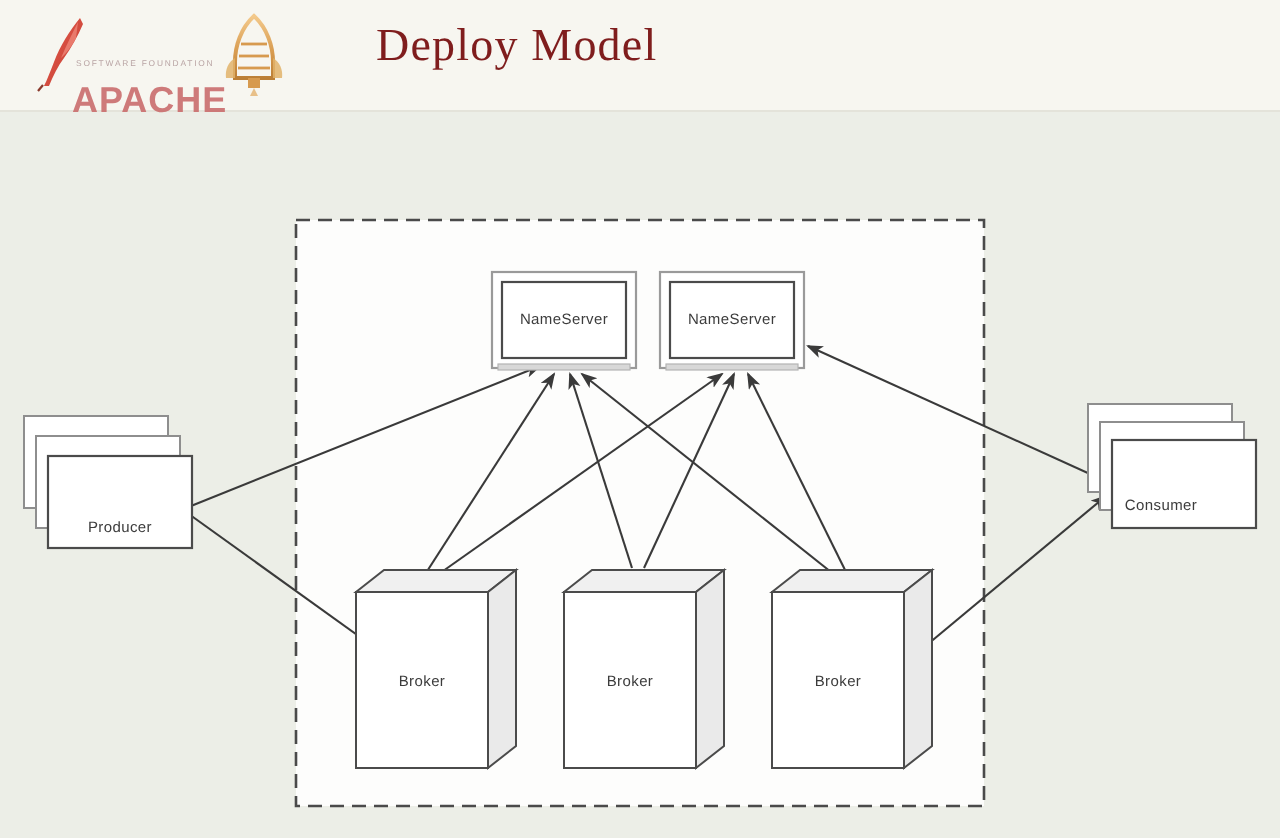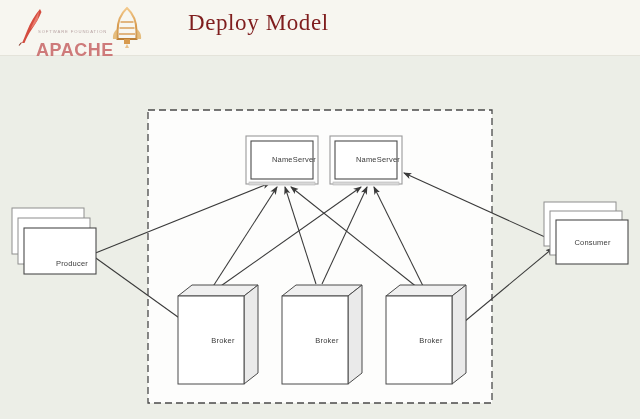--- a/index.html
+++ b/index.html
@@ -87,21 +87,20 @@
 
   
   .node-label {
     position: absolute;
     font-family: "Liberation Sans", sans-serif;
     font-size: 7.5px;
     color: #3c3c3c;
     white-space: nowrap;
     text-align: center;
     letter-spacing: 0.2px;
-    padding-left: 12px;
   }
   .watermark {
     position: absolute;
     font-family: "Liberation Sans", sans-serif;
     font-size: 13px;
     color: #e2e2dc;
     letter-spacing: 2px;
     white-space: nowrap;
     user-select: none;
   }
@@ -229,21 +228,21 @@
       <rect x="386" y="240" width="66" height="88" fill="#ffffff" stroke="#4b4b4b" stroke-width="1"></rect>
     </g>
   </svg>
 
   <div class="node-label" style="left:246px; top:99px; width:72px;">NameServer</div>
 
   <div class="node-label" style="left:330px; top:99px; width:72px;">NameServer</div>
 
   <div class="node-label" style="left:24px; top:191px; width:72px;margin-top:12px;">Producer</div>
 
-  <div class="node-label" style="left:556px; top:182px; width:49px;">Consumer</div>
+  <div class="node-label" style="left:556px; top:192px; width:49px;">Consumer</div>
 
   <div class="node-label" style="left:178px; top:280px; width:66px;">Broker</div>
 
   <div class="node-label" style="left:282px; top:280px; width:66px;">Broker</div>
 
   <div class="node-label" style="left:386px; top:280px; width:66px;">Broker</div>
 
   <div class="watermark" style="left:420px; top:332px;"></div>
 </div>
 

